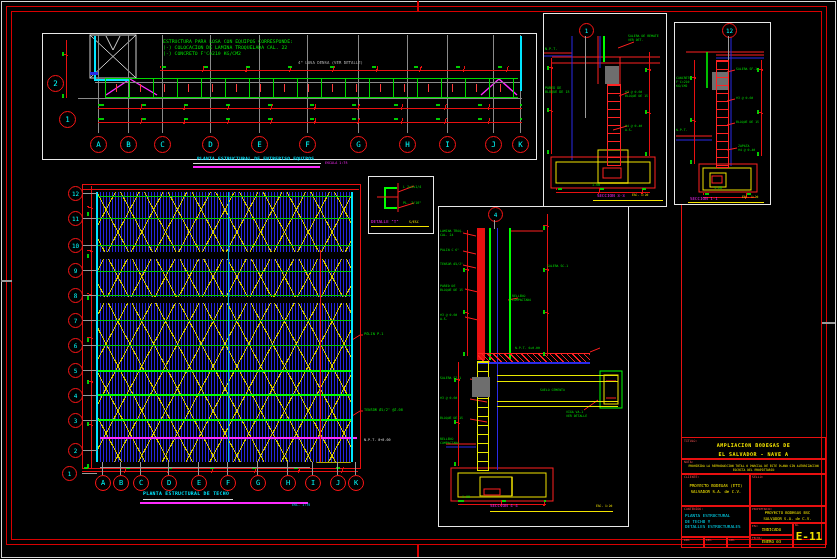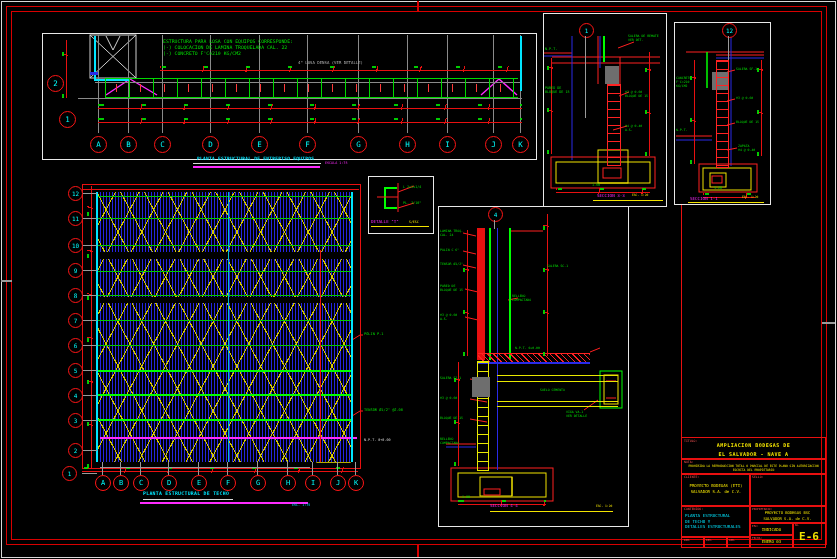--- a/index.html
+++ b/index.html
@@ -429,16 +429,16 @@
   <div class="cell" style="left:749px;top:522px;width:43px;height:12px;">
     <span class="lbl" style="font-size:2.8px;">ESC:</span>
     <div class="t c-ye" style="left:0;right:0;top:4px;text-align:center;font-size:4px;">INDICADA</div>
   </div>
   <div class="cell" style="left:749px;top:534px;width:43px;height:12px;">
     <span class="lbl" style="font-size:2.8px;">FECHA:</span>
     <div class="t c-ye" style="left:0;right:0;top:4px;text-align:center;font-size:4px;">ENERO 03</div>
   </div>
   <div class="cell" style="left:792px;top:522px;width:32px;height:24px;">
     <span class="lbl" style="font-size:2.6px;">No.</span>
-    <div class="t c-ye" style="left:0;right:0;top:7px;text-align:center;font-size:11px;font-weight:bold;">E-6</div>
+    <div class="t c-ye" style="left:0;right:0;top:7px;text-align:center;font-size:11px;font-weight:bold;">E-11</div>
   </div>
 
 </div>
 
 </body></html>

